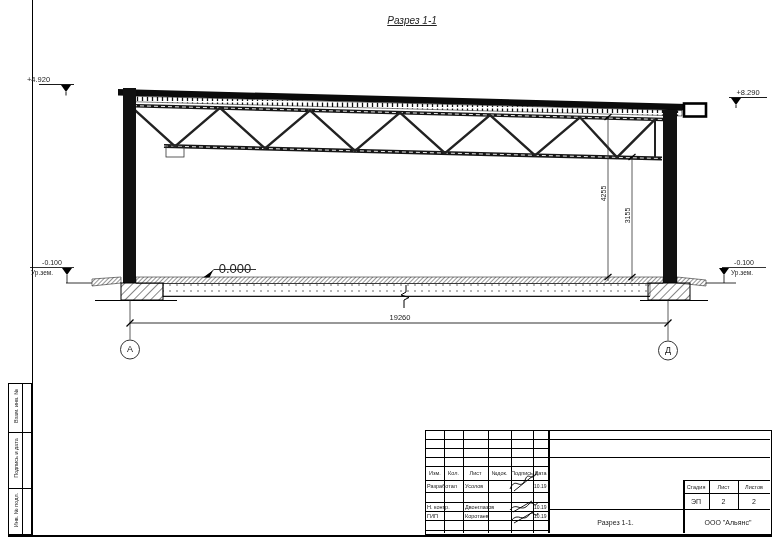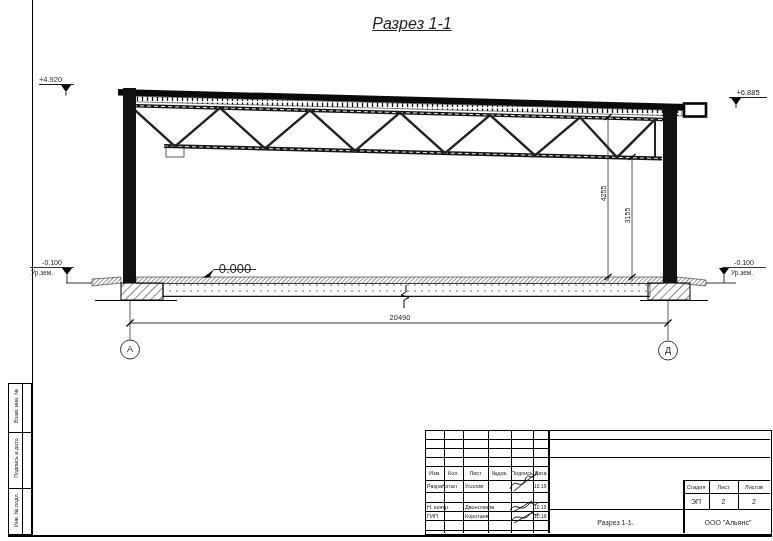--- a/index.html
+++ b/index.html
@@ -113,34 +113,34 @@
       <line x1="130" y1="300.5" x2="130" y2="339.5" stroke="#333" stroke-width="0.8"></line>
       <line x1="668" y1="300.5" x2="668" y2="340.5" stroke="#333" stroke-width="0.8"></line>
       <line x1="130" y1="323" x2="668" y2="323" stroke="#333" stroke-width="1.1"></line>
       <line x1="126.5" y1="326.5" x2="133.5" y2="319.5" stroke="#000" stroke-width="1.2"></line>
       <line x1="664.5" y1="326.5" x2="671.5" y2="319.5" stroke="#000" stroke-width="1.2"></line>
       <circle cx="130" cy="349.5" r="9.5" fill="none" stroke="#333" stroke-width="1"></circle>
       <circle cx="668" cy="350.5" r="9.5" fill="none" stroke="#333" stroke-width="1"></circle>
     </g>
   </svg>
 
-  <div class="lbl ctr" style="left:352px;top:15px;width:120px;font-size:16px;font-style:italic;text-decoration:underline;">Разрез 1-1</div>
-
-  <div class="lbl ctr" style="left:33px;top:74.5px;width:35px;font-size:7.5px;">+4.920</div>
-  <div class="lbl ctr" style="left:729px;top:87.5px;width:38px;font-size:7.5px;">+6.885</div>
+  <div class="lbl ctr" style="left:352px;top:15px;width:120px;font-size:10px;font-style:italic;text-decoration:underline;">Разрез 1-1</div>
+
+  <div class="lbl ctr" style="left:21px;top:74.5px;width:35px;font-size:7.5px;">+4.920</div>
+  <div class="lbl ctr" style="left:729px;top:87.5px;width:38px;font-size:7.5px;">+8.290</div>
   <div class="lbl ctr" style="left:214px;top:260.5px;width:42px;font-size:13px;">0.000</div>
 
   <div class="lbl ctr" style="left:30px;top:258.5px;width:44px;font-size:7px;">-0.100</div>
   <div class="lbl" style="left:31px;top:268.5px;font-size:6.5px;">Ур.зем.</div>
   <div class="lbl ctr" style="left:722px;top:258.5px;width:44px;font-size:7px;">-0.100</div>
   <div class="lbl" style="left:731px;top:268.5px;font-size:6.5px;">Ур.зем.</div>
 
   <div class="lbl ctr" style="left:590px;top:190px;width:26px;font-size:7px;transform:rotate(-90deg);">4255</div>
   <div class="lbl ctr" style="left:614px;top:212px;width:26px;font-size:7px;transform:rotate(-90deg);">3155</div>
-  <div class="lbl ctr" style="left:378px;top:312.5px;width:44px;font-size:7.5px;">20490</div>
+  <div class="lbl ctr" style="left:378px;top:312.5px;width:44px;font-size:7.5px;">19260</div>
 
   <div class="lbl ctr" style="left:120px;top:344px;width:20px;font-size:9px;">А</div>
   <div class="lbl ctr" style="left:658px;top:345px;width:20px;font-size:9px;">Д</div>
 
   <div class="strip" style="left:8px;top:383px;width:24px;height:152px;">
     <div class="vl" style="left:13px;top:0;height:152px;"></div>
     <div class="hl" style="left:0;top:48px;width:24px;"></div>
     <div class="hl" style="left:0;top:104px;width:24px;"></div>
     <div class="vtext" style="left:-15.5px;top:19px;width:44px;">Взам. инв. №</div>
     <div class="vtext" style="left:-18.5px;top:71px;width:50px;">Подпись и дата</div>

